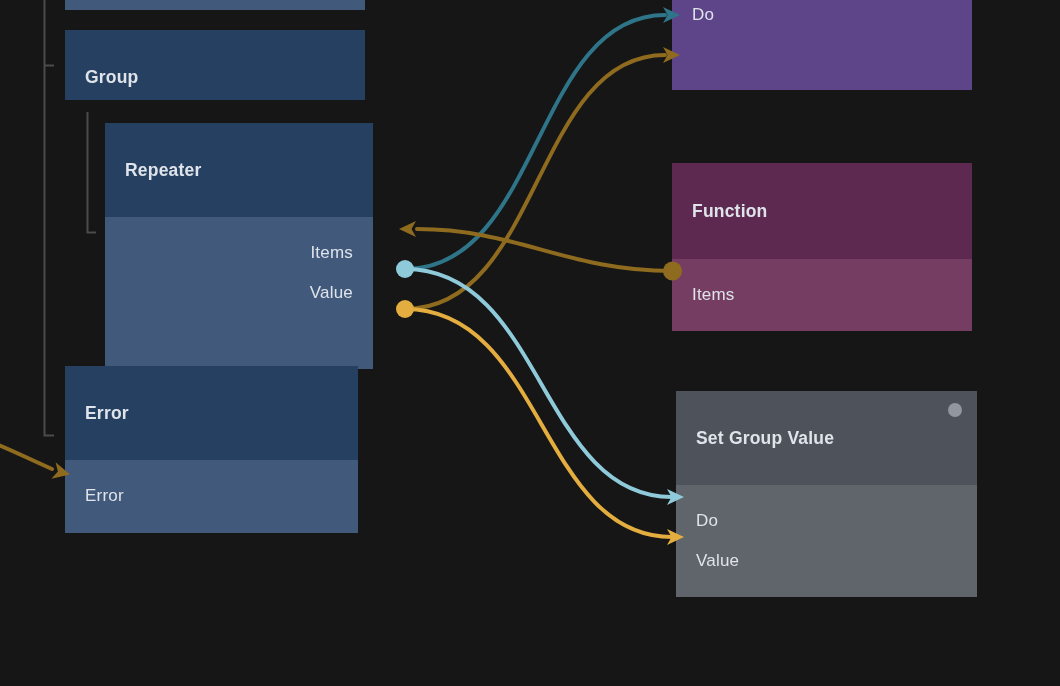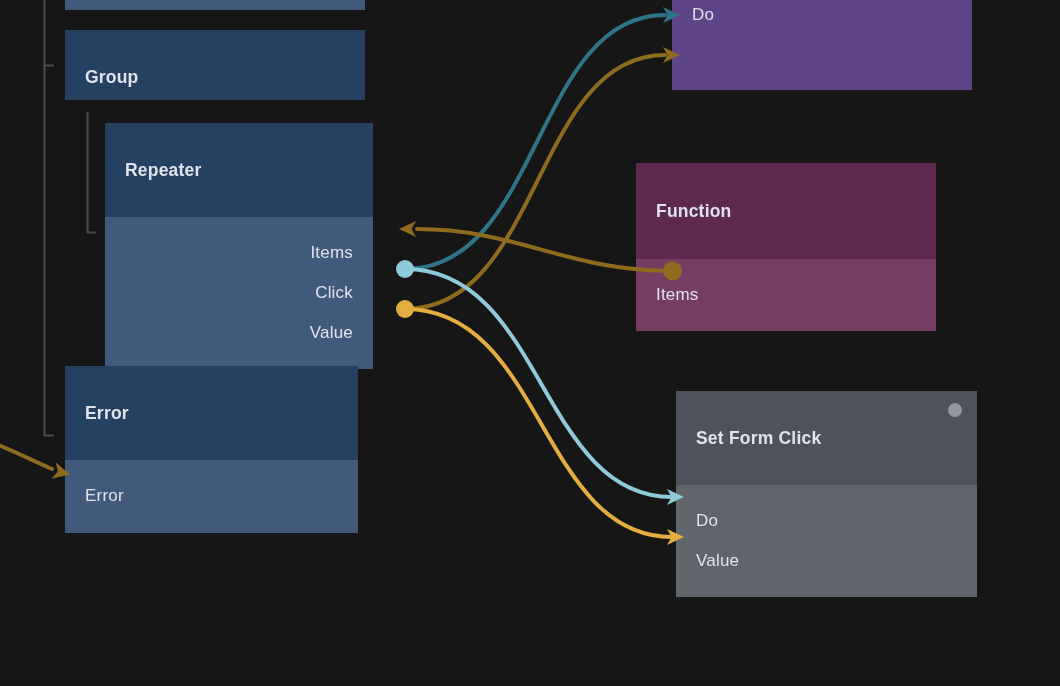--- a/index.html
+++ b/index.html
@@ -22,21 +22,21 @@
   .gray-h{background:#4e525a;}
   .gray-b{background:#60646b;}
   
   #node-partial{left:65px;top:0;width:300px;height:10px;}
   #node-group{left:65px;top:30px;width:300px;height:70px;}
   #node-repeater{left:105px;top:123px;width:268px;}
   #node-repeater .body{height:152px;padding-top:16px;box-sizing:border-box;}
   #node-error{left:65px;top:366px;width:293px;}
   #node-error .body{height:73px;padding-top:16px;box-sizing:border-box;}
   #node-purple{left:672px;top:-25px;width:300px;height:115px;padding-top:20px;box-sizing:border-box;}
-  #node-function{left:636px;top:163px;width:300px;}
+  #node-function{left:672px;top:163px;width:300px;}
   #node-function .hdr{height:72px;line-height:72px;}
   #node-function .body{height:72px;padding-top:16px;box-sizing:border-box;}
   #node-sfv{left:676px;top:391px;width:301px;}
   #node-sfv .body{height:112px;padding-top:16px;box-sizing:border-box;}
   #node-sfv .hdr{position:relative;}
   .hdr-dot{position:absolute;top:12px;right:15px;width:14px;height:14px;border-radius:50%;
            background:#92969e;}
   svg.wires{position:absolute;inset:0;pointer-events:none;}
   svg .wire{fill:none;stroke-width:4;stroke-linecap:round;}
   svg .arrow,svg .dot{stroke:none;}
@@ -52,21 +52,20 @@
   <div class="node blue-h" id="node-group">
     <div class="hdr">Group</div>
   </div>
 
   <div class="node" id="node-repeater">
     <div class="hdr blue-h">
       <span>Repeater</span>
     </div>
     <div class="body blue-b">
       <div class="prow right">Items</div>
-      <div class="prow right">Click</div>
       <div class="prow right">Value</div>
     </div>
   </div>
 
   <div class="node" id="node-error">
     <div class="hdr blue-h">
       <span>Error</span>
     </div>
     <div class="body blue-b">
       <div class="prow">Error</div>
@@ -81,21 +80,21 @@
     <div class="hdr magenta-h">
       <span>Function</span>
     </div>
     <div class="body magenta-b">
       <div class="prow">Items</div>
     </div>
   </div>
 
   <div class="node" id="node-sfv">
     <div class="hdr gray-h">
-      <span>Set Form Click</span>
+      <span>Set Group Value</span>
       <span class="hdr-dot"></span>
     </div>
     <div class="body gray-b">
       <div class="prow">Do</div>
       <div class="prow">Value</div>
     </div>
   </div>
 
   <svg class="wires" width="1060" height="686" viewBox="0 0 1060 686">
 

